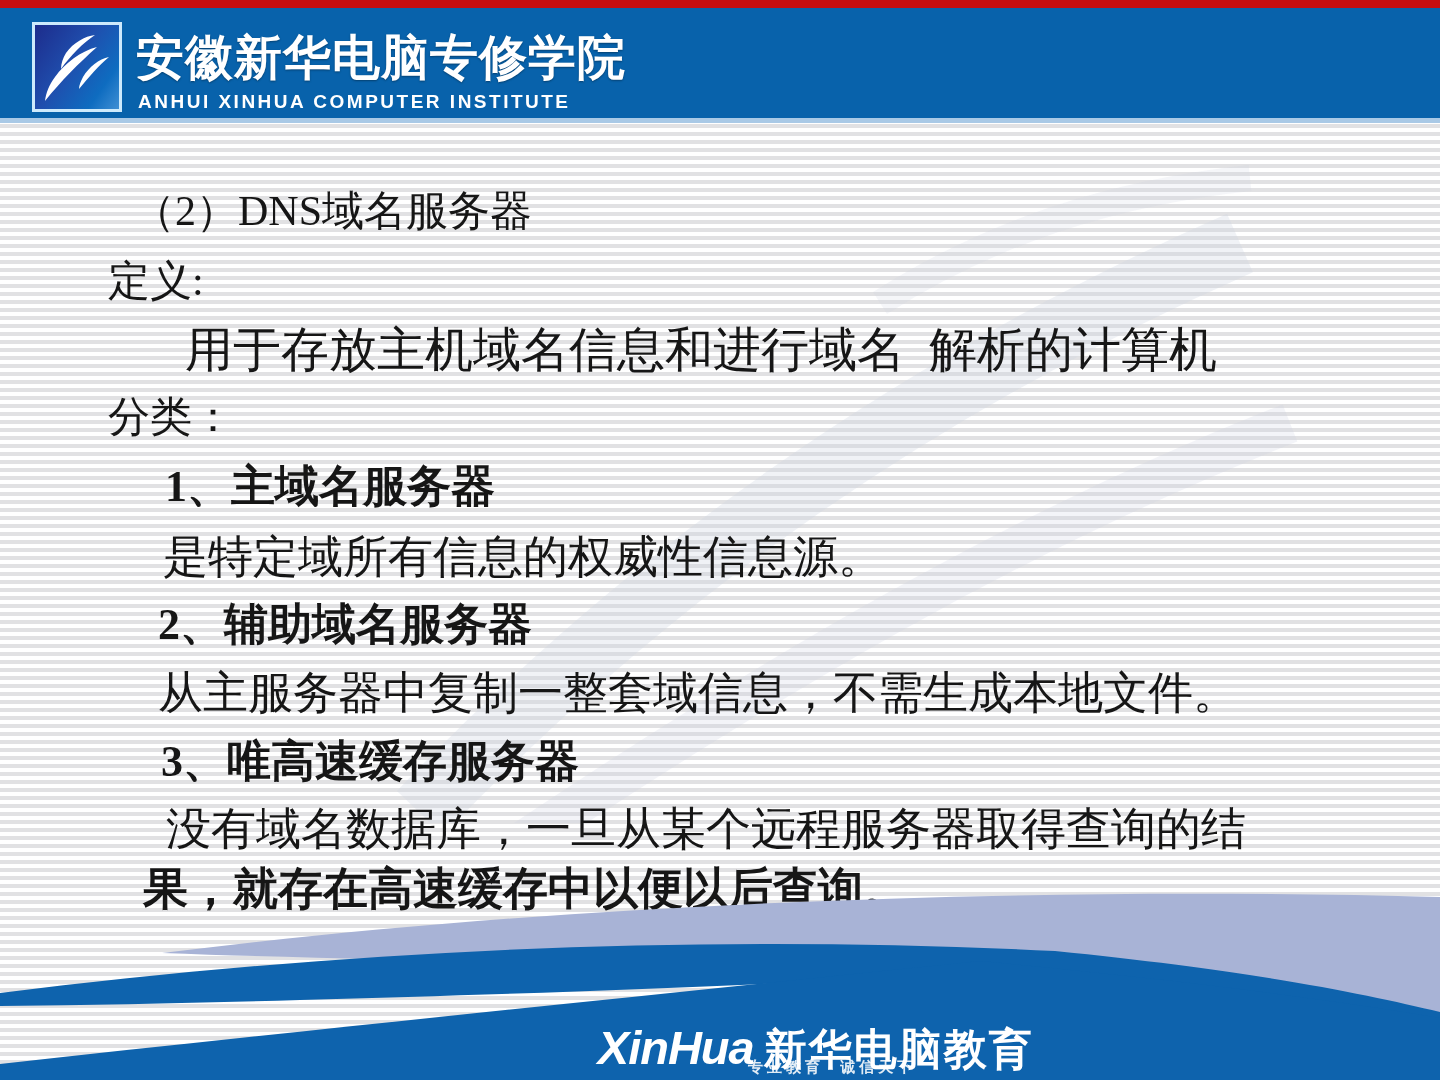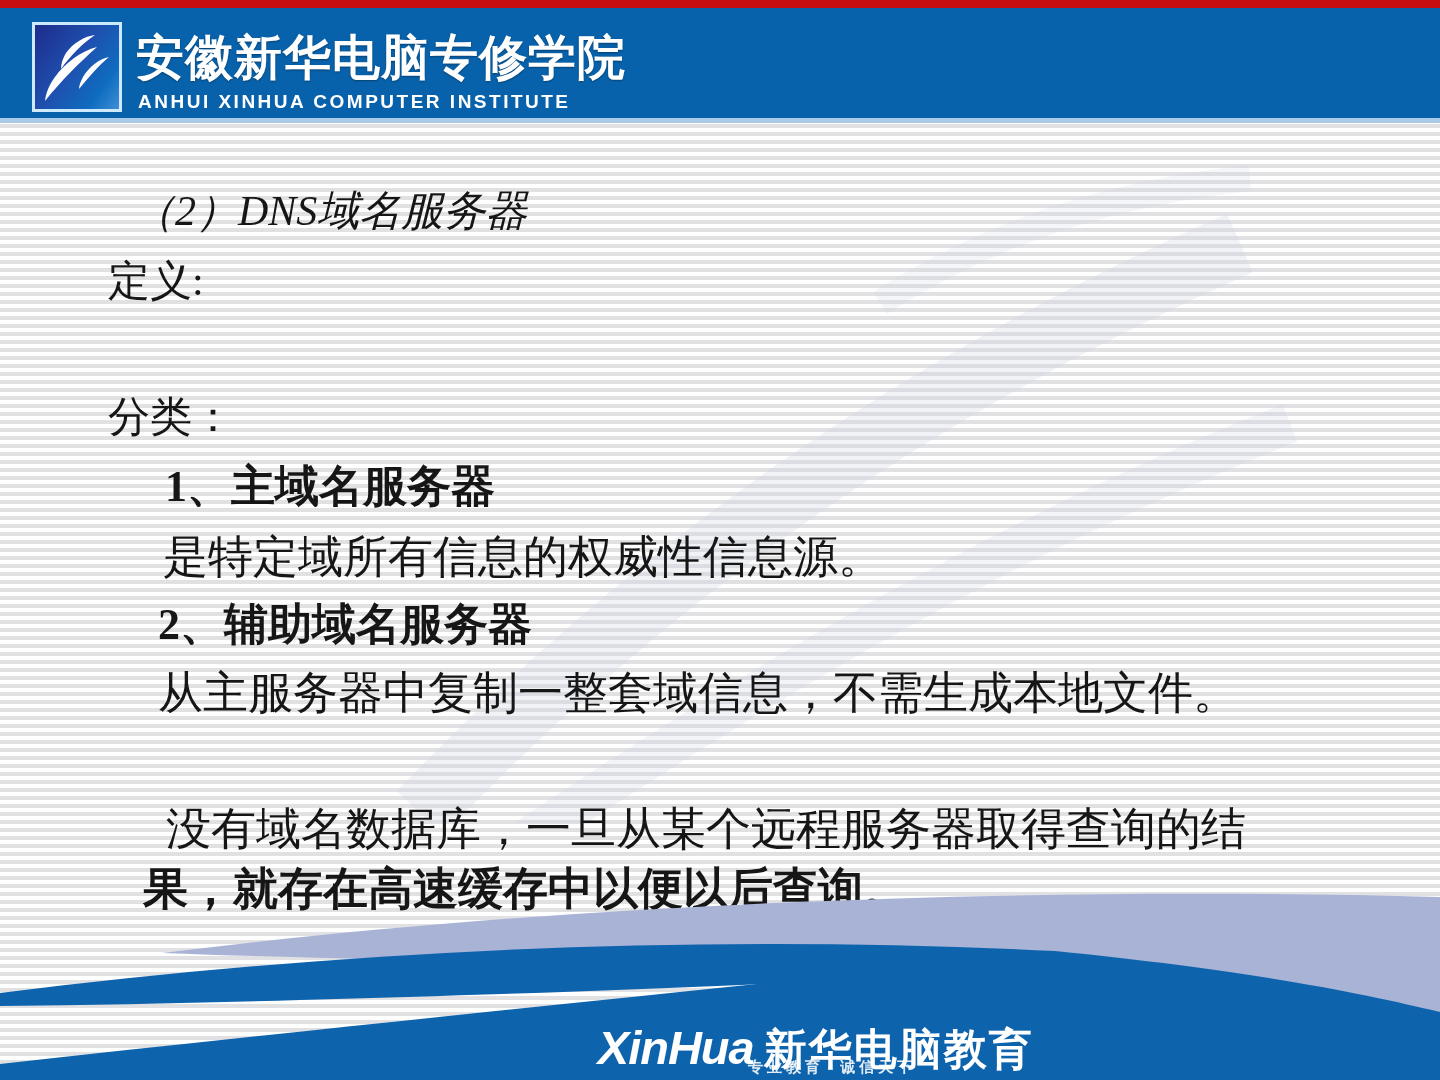--- a/index.html
+++ b/index.html
@@ -26,21 +26,21 @@
     position:absolute;left:138px;top:84px;color:#ffffff;font-weight:700;
     font-size:19px;line-height:1;font-family:"Liberation Sans","DejaVu Sans",sans-serif;
     letter-spacing:2.5px;white-space:pre;
   }
   
   .line{position:absolute;white-space:pre;color:#161616;line-height:1.1;}
   .fz42{font-size:42px;}
   .fz45{font-size:45px;}
   .fz48{font-size:48px;}
   .bold{font-weight:700;font-size:44px;}
-  .l0{left:133px;top:188px;font-style:italic;}
+  .l0{left:133px;top:188px;}
   .l1{left:108px;top:258px;}
   .l2{left:185px;top:324px;}
   .l3{left:108px;top:394px;}
   .l4{left:165px;top:463px;}
   .l5{left:163px;top:533px;text-align:right;}
   .l6{left:158px;top:601px;}
   .l7{left:158px;top:669px;}
   .l8{left:161px;top:738px;}
   .l9{left:166px;top:805px;}
   .l10{left:143px;top:865px;font-weight:bold;}
@@ -80,25 +80,27 @@
   <div class="header-sep"></div>
 
   <svg class="watermark" width="1440" height="700" viewBox="0 0 1440 700">
     <path d="M420,690 C640,460 900,270 1240,120" stroke="#ccd3e2" stroke-width="64" fill="none" opacity="0.30"></path>
     <path d="M520,720 C760,560 1010,410 1290,300" stroke="#ccd3e2" stroke-width="40" fill="none" opacity="0.24"></path>
     <path d="M880,180 C990,110 1110,70 1250,55" stroke="#ccd3e2" stroke-width="26" fill="none" opacity="0.20"></path>
   </svg>
 
   <div class="line l0 fz42">（2）DNS域名服务器</div>
   <div class="line l1 fz42">定义:</div>
+  <div class="line l2 fz48">用于存放主机域名信息和进行域名  解析的计算机</div>
   <div class="line l3 fz42">分类：</div>
   <div class="line l4 bold">1、主域名服务器</div>
   <div class="line l5 fz45">是特定域所有信息的权威性信息源。</div>
   <div class="line l6 bold">2、辅助域名服务器</div>
   <div class="line l7 fz45">从主服务器中复制一整套域信息，不需生成本地文件。</div>
+  <div class="line l8 bold">3、唯高速缓存服务器</div>
   <div class="line l9 fz45">没有域名数据库，一旦从某个远程服务器取得查询的结</div>
   <div class="line l10 fz45">果，就存在高速缓存中以便以后查询。</div>
 
   <svg class="footer-svg" width="1440" height="280" viewBox="0 0 1440 280" preserveAspectRatio="none">
     <path d="M162,153 C560,103 1020,86 1440,97 L1440,216 C1050,158 560,168 162,153 Z" fill="#a8b3d6"></path>
     <path d="M0,193 C340,150 700,133 1055,151 C1255,171 1365,194 1440,212 L1440,250
              C1300,222 1150,196 1000,170 C850,182 600,192 300,200 C200,203 100,205 0,206 Z" fill="#0e63ad"></path>
     <path d="M0,264 C300,231 620,198 980,161 C1150,177 1310,196 1440,218 L1440,280 L0,280 Z" fill="#0e63ad"></path>
   </svg>
 

